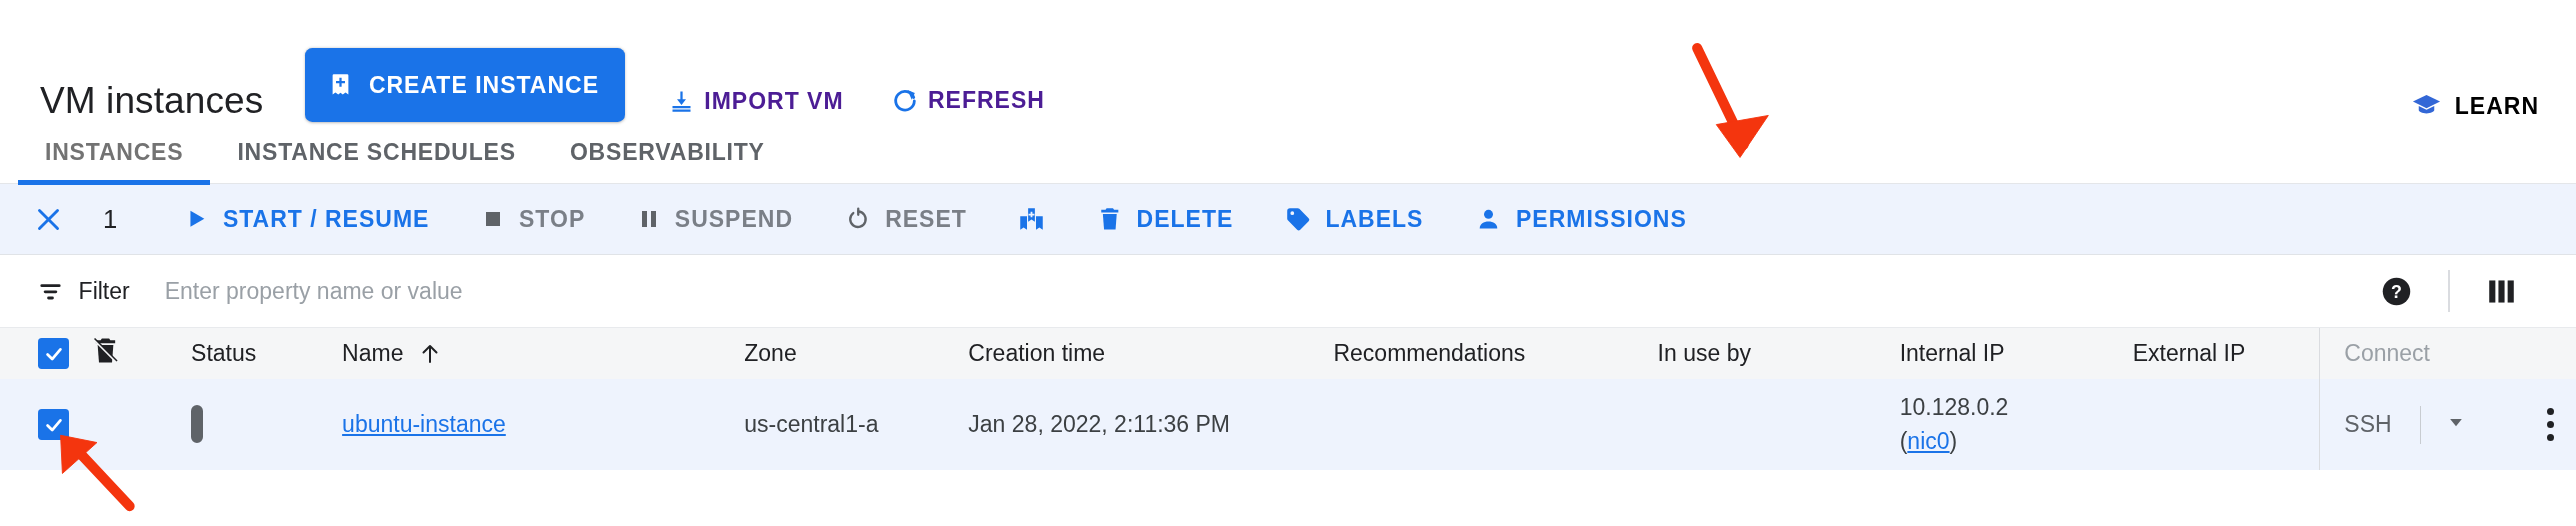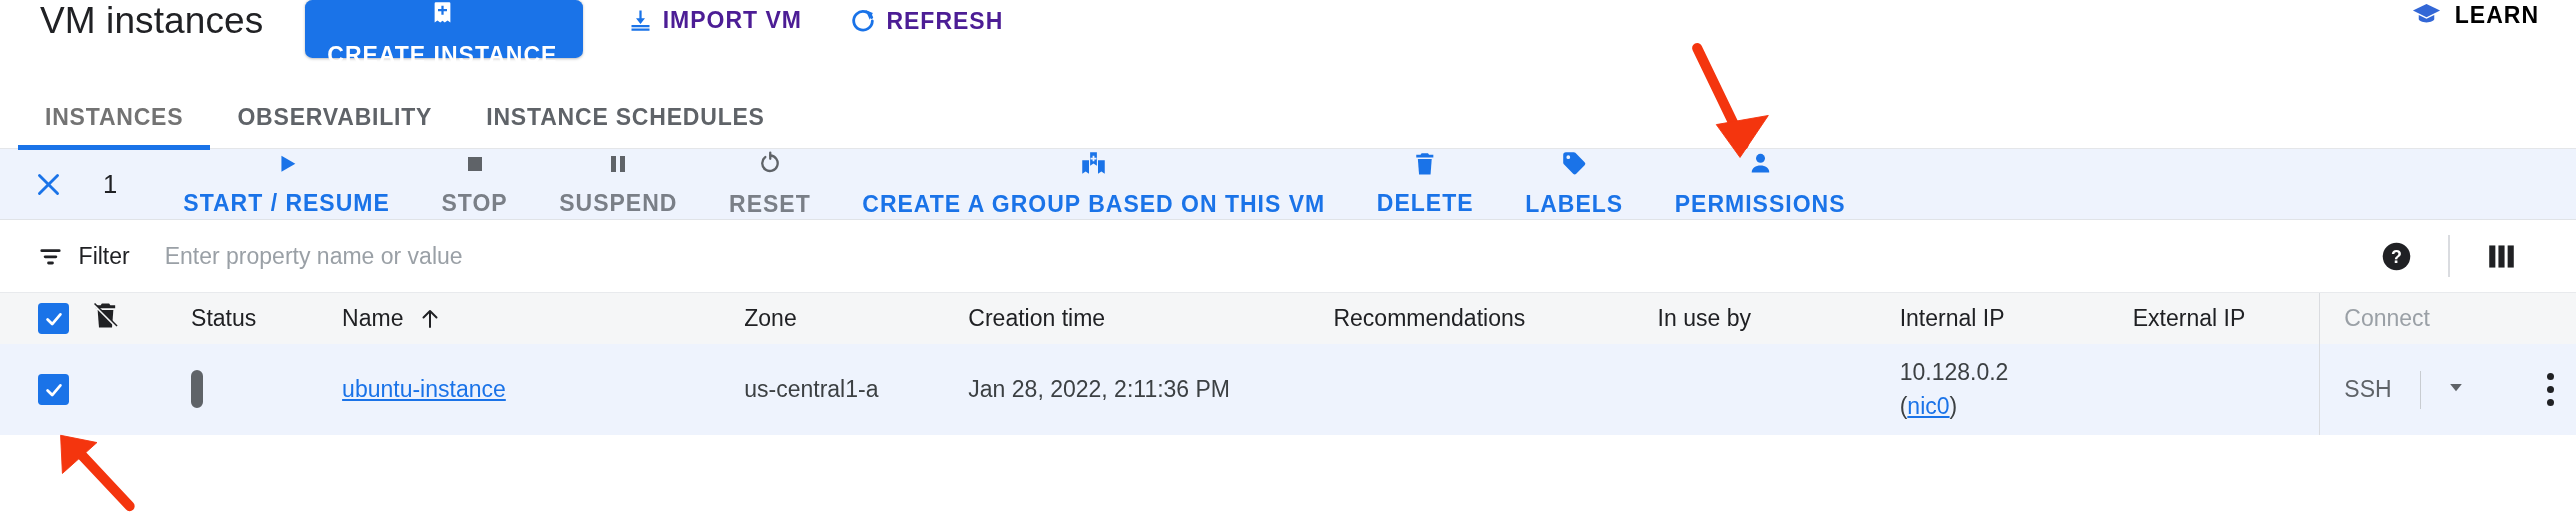--- a/index.html
+++ b/index.html
@@ -8,50 +8,50 @@
     margin: 0; padding: 0;
     background: #ffffff;
     font-family: "Liberation Sans", sans-serif;
   }
   body { width: 2576px; height: 526px; overflow: hidden; position: relative; }
 
   
   .header {
     height: 87px;
     display: flex;
-    align-items: flex-start;
+    align-items: flex-end;
     padding: 0 37px 0 40px;
     background: #fff;
     position: relative;
+    margin-top: 35px;
   }
   .page-title {
     font-size: 37px;
     color: #202124;
     font-weight: 400;
     letter-spacing: 0.1px;
     white-space: nowrap;
   }
   .btn-create {
     margin-left: 42px;
     background: #1a73e8;
     color: #fff;
     border: none;
     border-radius: 7.3px;
-    height: 58px;
+    height: 74px;
     padding: 0 25.6px 0 22px;
     display: flex;
     align-items: center;
     gap: 14.6px;
     font-size: 23px;
     font-weight: 600;
     letter-spacing: 1px;
     cursor: pointer;
     box-shadow: 0 0.9px 2.7px rgba(60,64,67,.35);
     white-space: nowrap;
-    flex-direction: column;
   }
   .hdr-action {
     margin-left: 40px;
     display: flex;
     align-items: center;
     gap: 9px;
     color: #4c1d95;
     font-size: 23px;
     font-weight: 600;
     letter-spacing: 1px;
@@ -114,21 +114,21 @@
     font-size: 25.6px; color: #202124;
     margin: 0 5.5px 0 31px;
     min-width: 18px;
   }
   .tb-btn {
     display: flex; align-items: center; gap: 14px;
     font-size: 23px; font-weight: 600; letter-spacing: 1px;
     color: #1a73e8; cursor: pointer;
     margin-left: 48px;
     white-space: nowrap;
-    background: none; border: none; padding: 5.5px 1.8px; flex-direction: column;
+    background: none; border: none; padding: 5.5px 1.8px;
   }
   .tb-btn.disabled { color: #7a7f87; cursor: default; }
   .tb-btn:first-of-type { margin-left: 55px; }
 
   
   .filterbar {
     height: 73px;
     display: flex;
     align-items: center;
     padding: 0 50px 0 37px;
@@ -266,24 +266,24 @@
     </span>
     <span>LEARN</span>
   </div>
 </div>
 
 <div class="tabs">
   <div class="tab active">
     <span>INSTANCES</span>
   </div>
   <div class="tab">
+    <span>INSTANCE SCHEDULES</span>
+  </div>
+  <div class="tab">
     <span>OBSERVABILITY</span>
-  </div>
-  <div class="tab">
-    <span>INSTANCE SCHEDULES</span>
   </div>
 </div>
 
 <div class="toolbar">
   <div class="tb-close">
     <span style="display:flex">
       <svg width="31" height="31" viewBox="0 0 24 24" stroke="#1a73e8" stroke-width="2.2" stroke-linecap="round">
         <path d="M5 5 19 19M19 5 5 19"></path>
       </svg>
     </span>
@@ -329,21 +329,20 @@
   </button>
 
   <button class="tb-btn">
     <span style="display:flex">
       <svg width="27" height="27" viewBox="0 0 24 24" fill="#1a73e8">
         <path d="M2 9h6v12l-3-2-3 2V9z"></path>
         <path d="M16 9h6v12l-3-2-3 2V9z"></path>
         <path d="M9 2h6v12l-3-2-3 2V2zm2.2 3v1.8H9.4v1.6h1.8V10h1.6V8.4h1.8V6.8h-1.8V5h-1.6z"></path>
       </svg>
     </span>
-    <span>CREATE A GROUP BASED ON THIS VM</span>
   </button>
 
   <button class="tb-btn">
     <span style="display:flex">
       <svg width="25.6" height="25.6" viewBox="0 0 24 24" fill="#1a73e8">
         <path d="M9 2h6l1 1.5h4V6H4V3.5h4L9 2z"></path>
         <path d="M5.5 7.5h13L17.4 22H6.6L5.5 7.5z"></path>
       </svg>
     </span>
     <span>DELETE</span>

